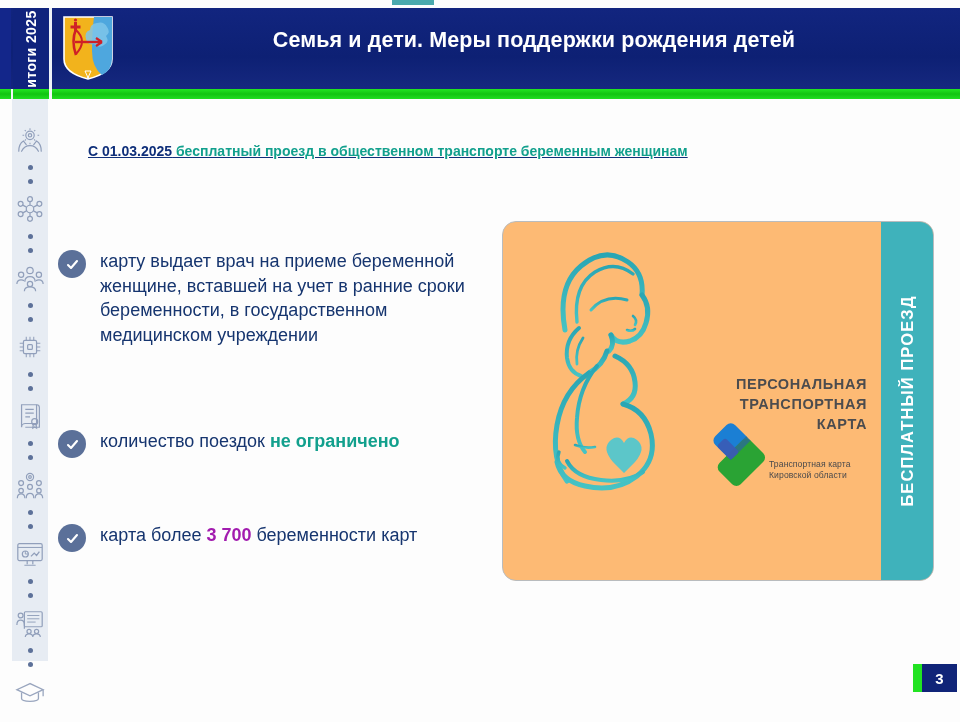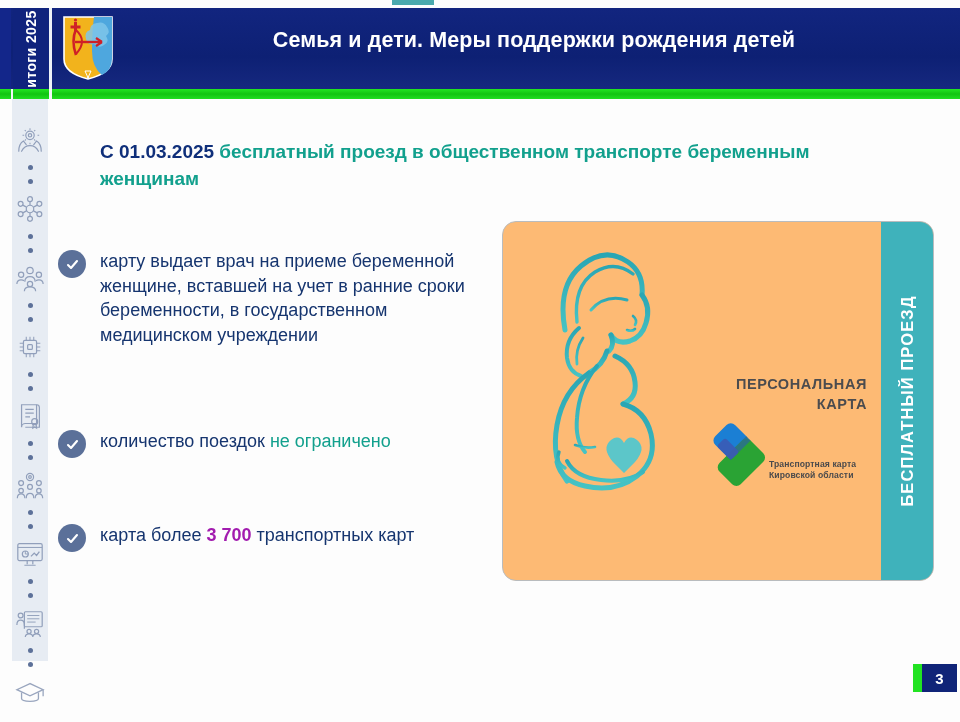--- a/index.html
+++ b/index.html
@@ -168,27 +168,28 @@
   .rail-dot {
     width: 5px;
     height: 5px;
     border-radius: 50%;
     background: #5d7199;
   }
 
   
   .heading {
     position: absolute;
-    left: 100px;
+    left: 88px;
     top: 138px;
     width: 800px;
-    font-size: 19px;
+    font-size: 14px;
     font-weight: bold;
     line-height: 27px;
     color: #0f2f7a;
+    text-decoration: underline;
   }
   .heading .hl {
     color: #12a08d;
   }
 
   
   .bullet {
     position: absolute;
     display: flex;
     align-items: flex-start;
@@ -207,21 +208,21 @@
   }
   .bullet-icon svg { display:block; }
   .bullet-text {
     font-size: 18px;
     line-height: 24.5px;
     color: #16356f;
     font-weight: normal;
   }
   .bullet-text .hl {
     color: #12a08d;
-    font-weight: normal;
+    font-weight: bold;
   }
   .bullet-text .hl-num {
     color: #a21caf;
     font-weight: bold;
   }
 
   #bullet-1 { left: 58px; top: 249px; width: 420px; }
   #bullet-2 { left: 58px; top: 429px; width: 430px; }
   #bullet-3 { left: 58px; top: 523px; width: 450px; }
 
@@ -283,21 +284,21 @@
     width: 72px;
     height: 72px;
   }
   .card-logo-text {
     position: absolute;
     left: 266px;
     top: 237px;
     width: 130px;
     color: #4a4a4c;
     font-size: 8.6px;
-    font-weight: bold;
+    font-weight: normal;
     line-height: 11px;
     letter-spacing: .1px;
   }
 
   
   .page-badge {
     position: absolute;
     left: 913px;
     top: 664px;
     width: 44px;
@@ -512,21 +513,21 @@
   </div>
   <div class="bullet-text"><span>количество поездок </span><span class="hl">не ограничено</span></div>
 </div>
 
 <div class="bullet" id="bullet-3">
   <div class="bullet-icon">
     <svg width="15" height="15" viewBox="0 0 15 15" fill="none" stroke="#ffffff" stroke-width="2.1" stroke-linecap="round" stroke-linejoin="round">
       <path d="M3 8 L6 11 L12 4"></path>
     </svg>
   </div>
-  <div class="bullet-text"><span>карта более </span><span class="hl-num">3 700</span><span> транспортных карт</span></div>
+  <div class="bullet-text"><span>карта более </span><span class="hl-num">3 700</span><span> беременности карт</span></div>
 </div>
 
 <div class="card">
 
   <svg class="card-woman" viewBox="0 0 190 258" fill="none">
     <defs>
       <linearGradient id="tealgrad" x1="0" y1="0" x2="0" y2="1">
         <stop offset="0%" stop-color="#2aa6b4"></stop>
         <stop offset="100%" stop-color="#46c3c4"></stop>
       </linearGradient>
@@ -559,20 +560,21 @@
       <path d="M30 218 q-4 10 6 16" stroke-width="3.4"></path>
 
       <path d="M46 211 q10 4 20 2" stroke-width="2.6"></path>
     </g>
 
     <path d="M84 228 q-12 -14 -2 -22 q8 -6 13 3 q5 -9 13 -3 q10 8 -2 22 l-11 11z" fill="#5cc6c9"></path>
   </svg>
 
   <div class="card-textblock">
     <div>ПЕРСОНАЛЬНАЯ</div>
+    <div>ТРАНСПОРТНАЯ</div>
     <div>КАРТА</div>
   </div>
 
   <svg class="card-logo" viewBox="0 0 72 72">
     <g transform="rotate(45 36 36)">
       <rect x="8" y="14" width="28" height="28" rx="6" fill="#1b7fd4"></rect>
       <rect x="30" y="14" width="30" height="44" rx="6" fill="#2aa334"></rect>
       <rect x="30" y="14" width="6" height="28" fill="#2b6e8f" opacity=".85"></rect>
       <rect x="16" y="30" width="20" height="12" rx="3" fill="#3b5bb5" opacity=".9"></rect>
     </g>

